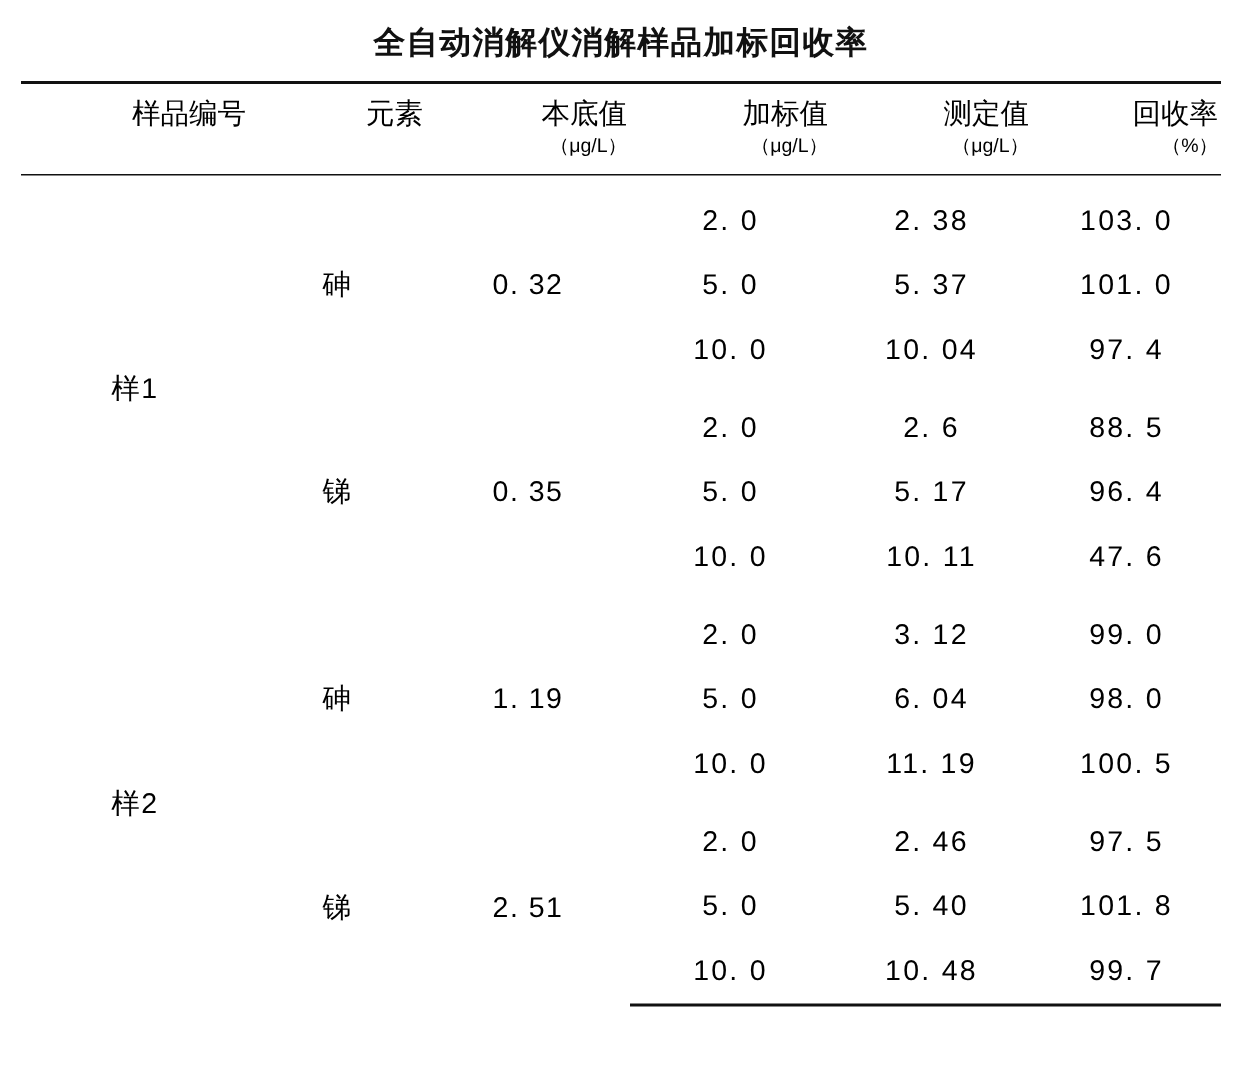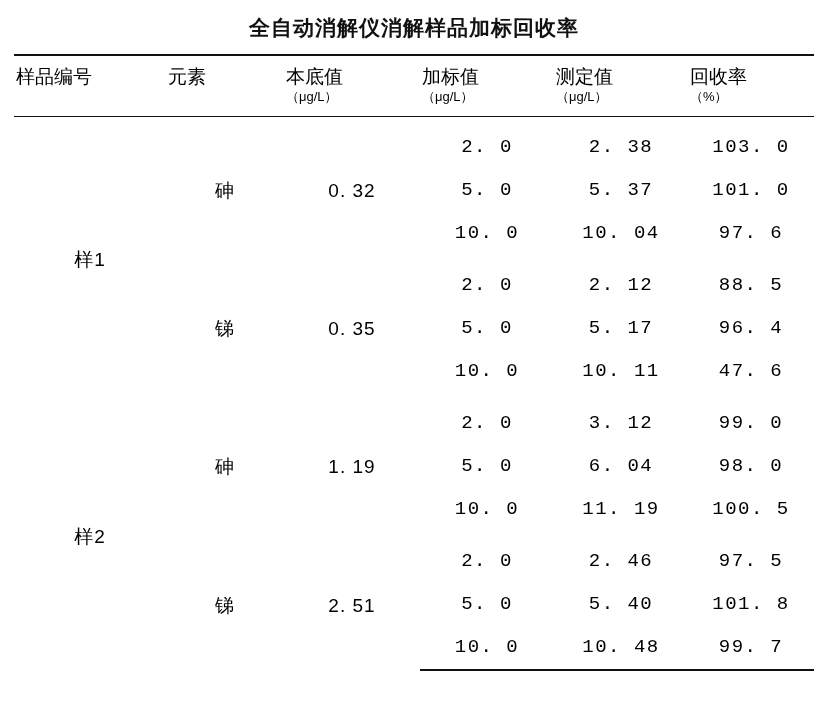--- a/index.html
+++ b/index.html
@@ -38,21 +38,21 @@
   }
   table.data col.c0 { width: 152px; }
   table.data col.c1 { width: 118px; }
   table.data col.c2 { width: 136px; }
   table.data col.c3 { width: 134px; }
   table.data col.c4 { width: 134px; }
   table.data col.c5 { width: 126px; }
   thead th {
     font-weight: normal;
     font-size: 19px;
-    text-align: left;
+    text-align: right;
     vertical-align: top;
     padding: 9px 2px 11px 2px;
     line-height: 1.25;
     border-bottom: 1.6px solid #111;
     border-top: 2.5px solid #111;
   }
   thead th .unit {
     display: block;
     font-size: 13px;
     letter-spacing: 0px;
@@ -71,21 +71,21 @@
   tbody td.base {
     font-size: 19px;
   }
   tbody tr.last-row td {
     border-bottom: 2.5px solid #111;
   }
   .spacer-row td {
     height: 9px;
     line-height: 9px;
   }
-  .num { letter-spacing: 1.5px; font-family: Liberation Mono, monospace; }
+  .num { letter-spacing: 1.5px; }
 </style>
 </head>
 <body>
 
 <div class="page">
 
   <div class="table-title">全自动消解仪消解样品加标回收率</div>
 
   <table class="data">
     <colgroup>
@@ -143,36 +143,36 @@
         <td class="num">103. 0</td>
       </tr>
       <tr>
         <td class="num">5. 0</td>
         <td class="num">5. 37</td>
         <td class="num">101. 0</td>
       </tr>
       <tr>
         <td class="num">10. 0</td>
         <td class="num">10. 04</td>
-        <td class="num">97. 6</td>
+        <td class="num">97. 4</td>
       </tr>
 
       <tr class="spacer-row">
         <td></td>
         <td></td>
         <td></td>
         <td></td>
         <td></td>
       </tr>
 
       <tr>
         <td class="element" rowspan="3">锑</td>
         <td class="base" rowspan="3">0. 35</td>
         <td class="num">2. 0</td>
-        <td class="num">2. 12</td>
+        <td class="num">2. 6</td>
         <td class="num">88. 5</td>
       </tr>
       <tr>
         <td class="num">5. 0</td>
         <td class="num">5. 17</td>
         <td class="num">96. 4</td>
       </tr>
       <tr>
         <td class="num">10. 0</td>
         <td class="num">10. 11</td>

